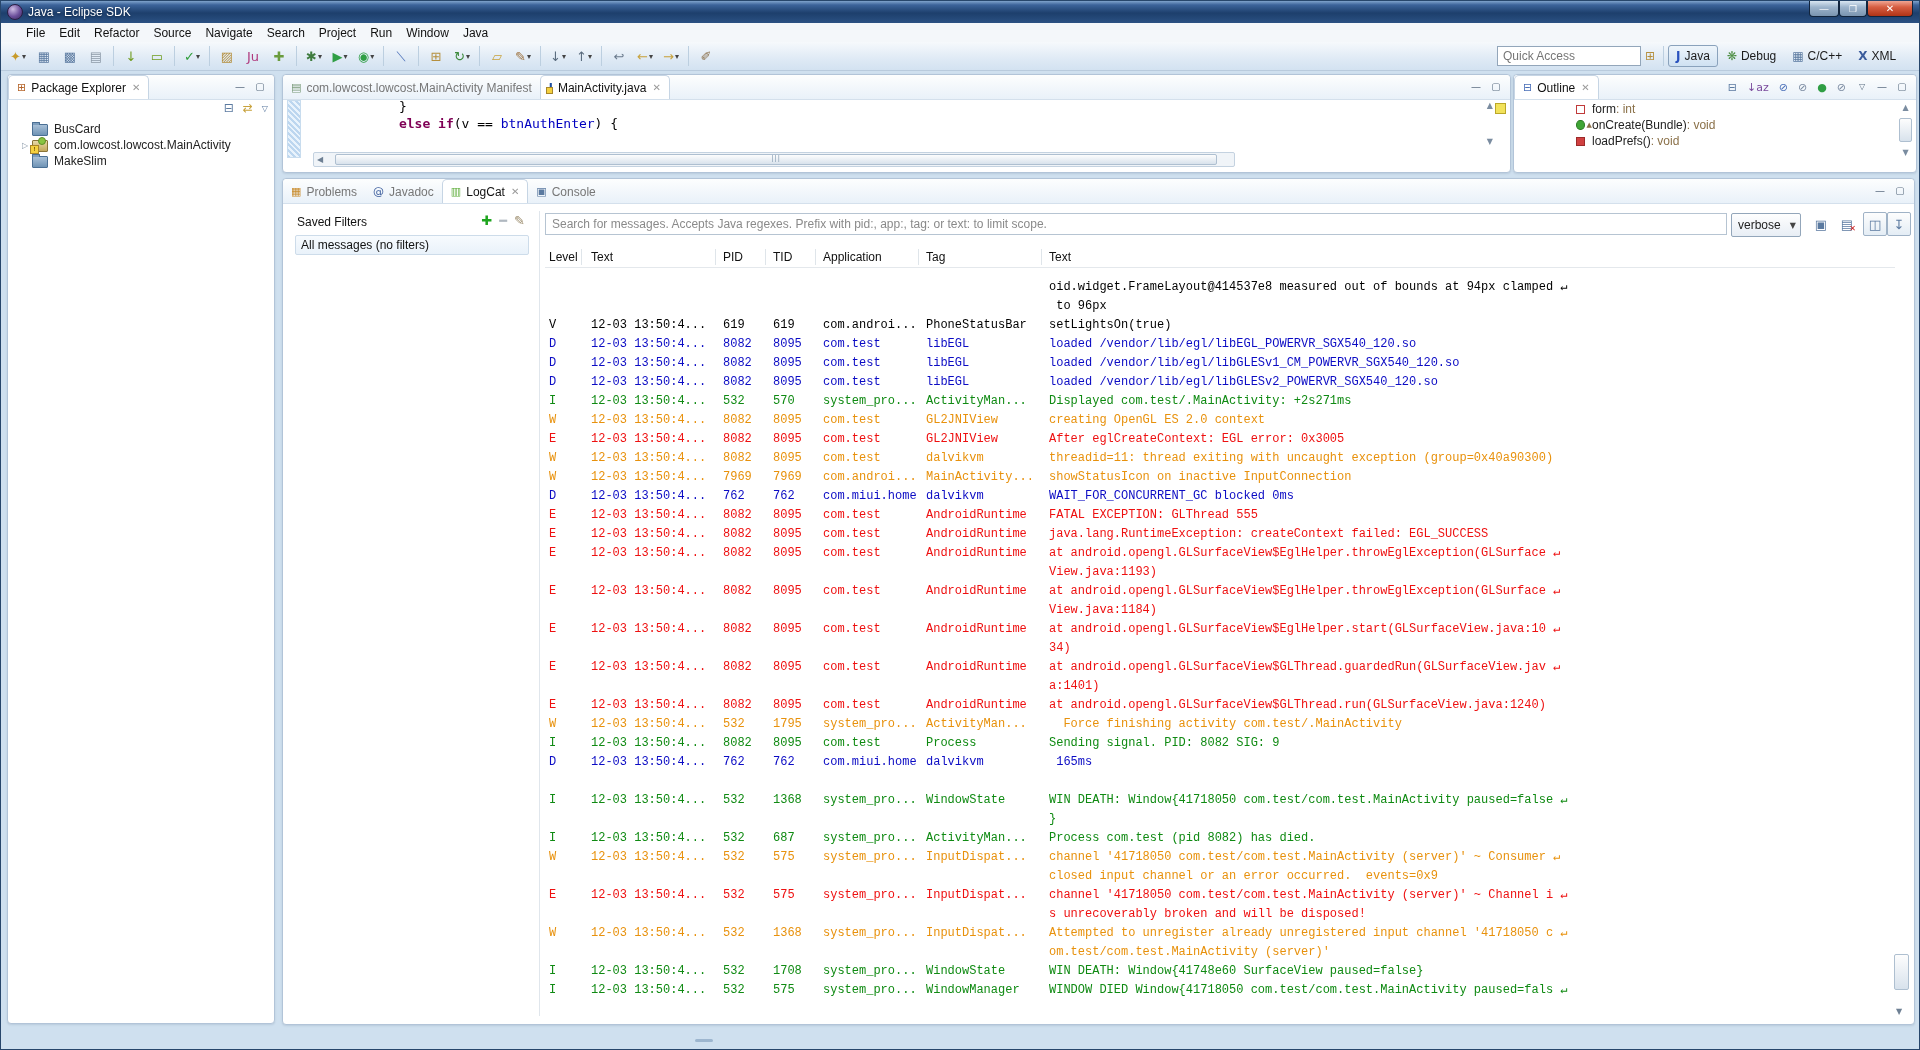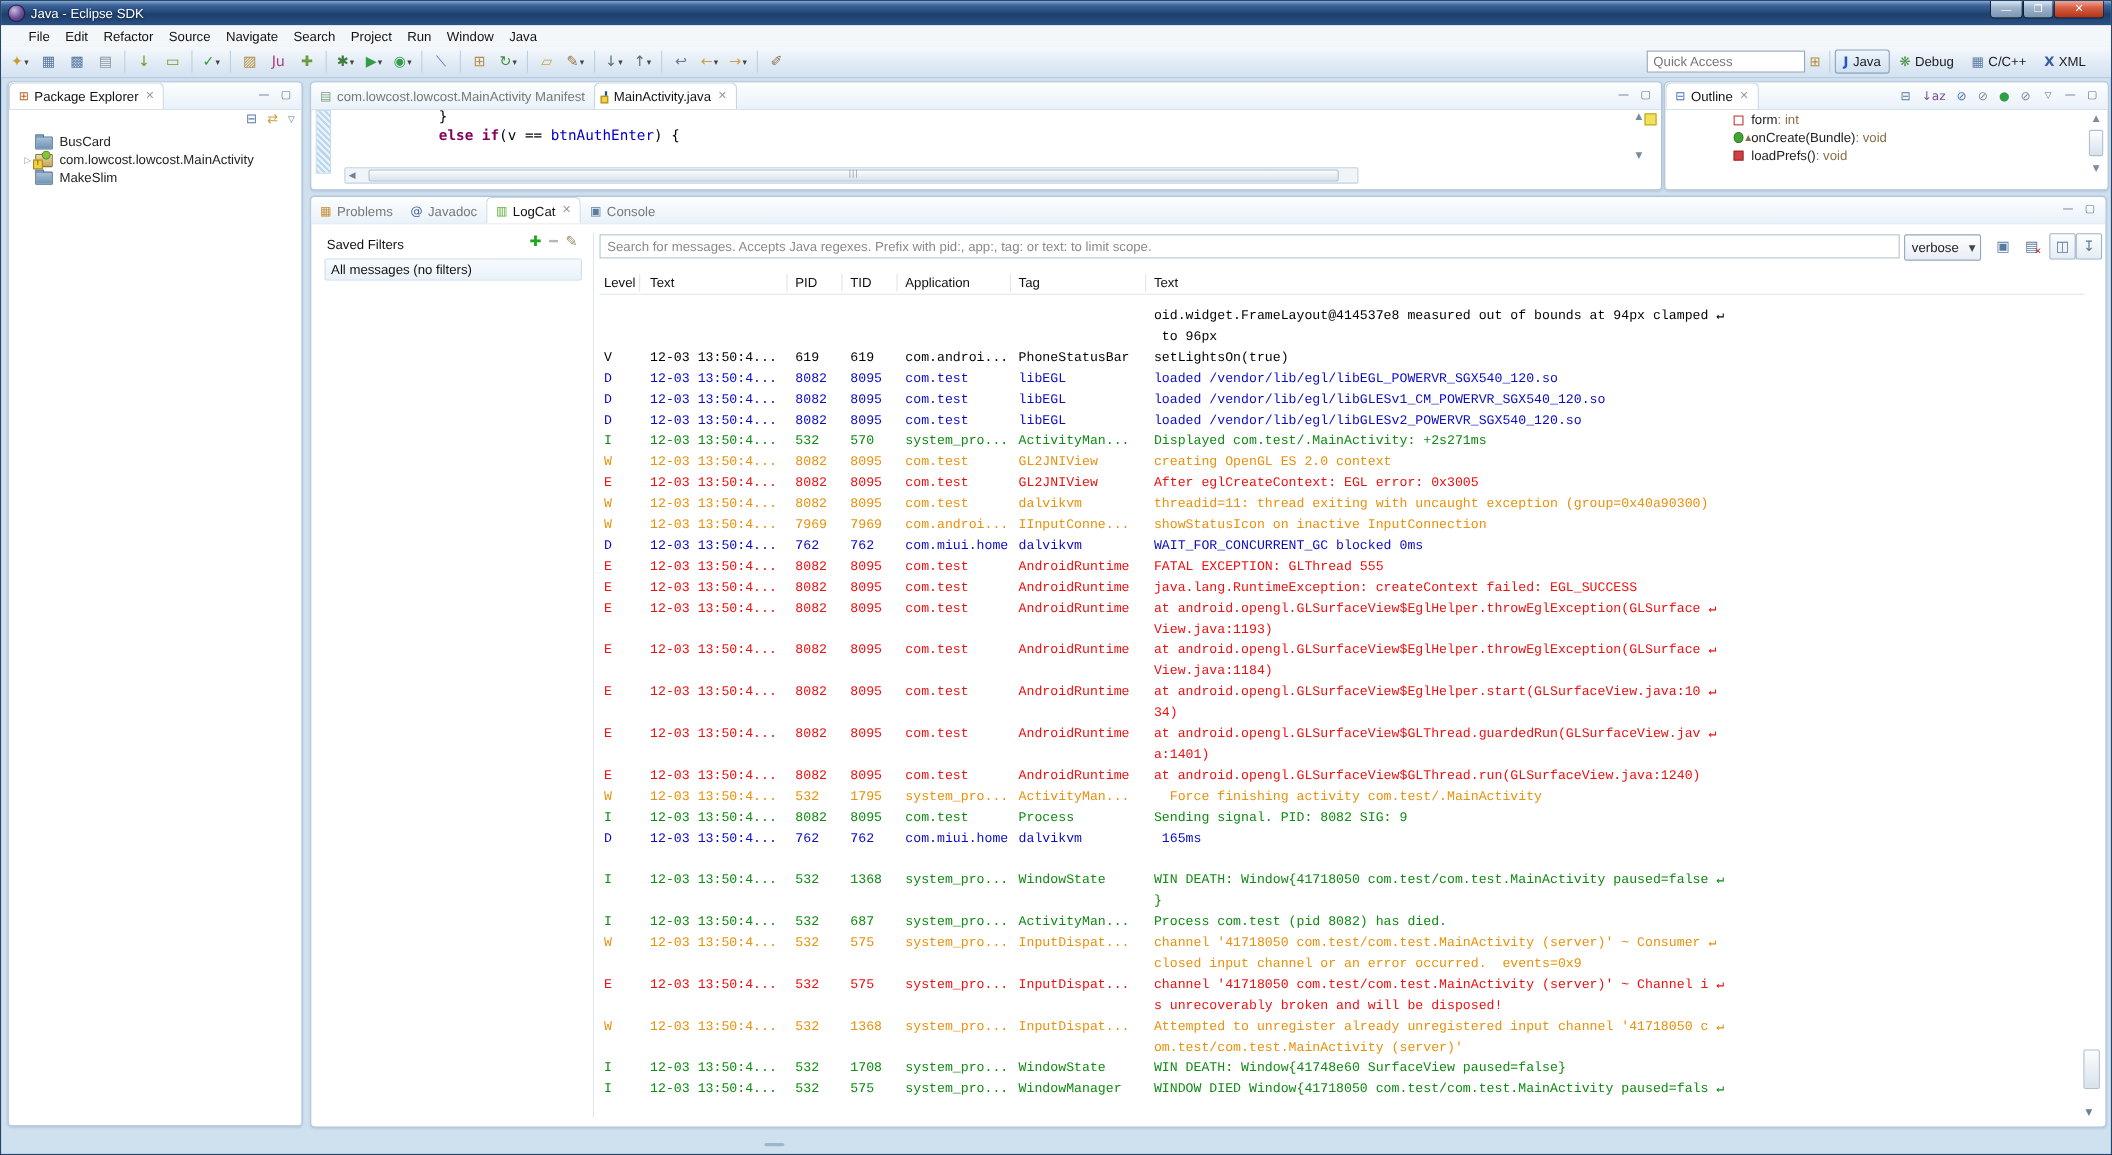--- a/index.html
+++ b/index.html
@@ -558,21 +558,21 @@
           <div class="log-lines">
             <div class="log-line">threadid=11: thread exiting with uncaught exception (group=0x40a90300)</div>
           </div>
         </div>
         <div class="log-row" style="color: rgb(232, 145, 12); height: 19px;">
           <span class="log-cell" style="left: 4px;">W</span>
           <span class="log-cell" style="left: 46px;">12-03 13:50:4...</span>
           <span class="log-cell" style="left: 178px;">7969</span>
           <span class="log-cell" style="left: 228px;">7969</span>
           <span class="log-cell" style="left: 278px;">com.androi...</span>
-          <span class="log-cell" style="left: 381px;">IInputConne...</span>
+          <span class="log-cell" style="left: 381px;">MainActivity...</span>
           <div class="log-lines">
             <div class="log-line">showStatusIcon on inactive InputConnection</div>
           </div>
         </div>
         <div class="log-row" style="color: rgb(11, 11, 196); height: 19px;">
           <span class="log-cell" style="left: 4px;">D</span>
           <span class="log-cell" style="left: 46px;">12-03 13:50:4...</span>
           <span class="log-cell" style="left: 178px;">762</span>
           <span class="log-cell" style="left: 228px;">762</span>
           <span class="log-cell" style="left: 278px;">com.miui.home</span>

